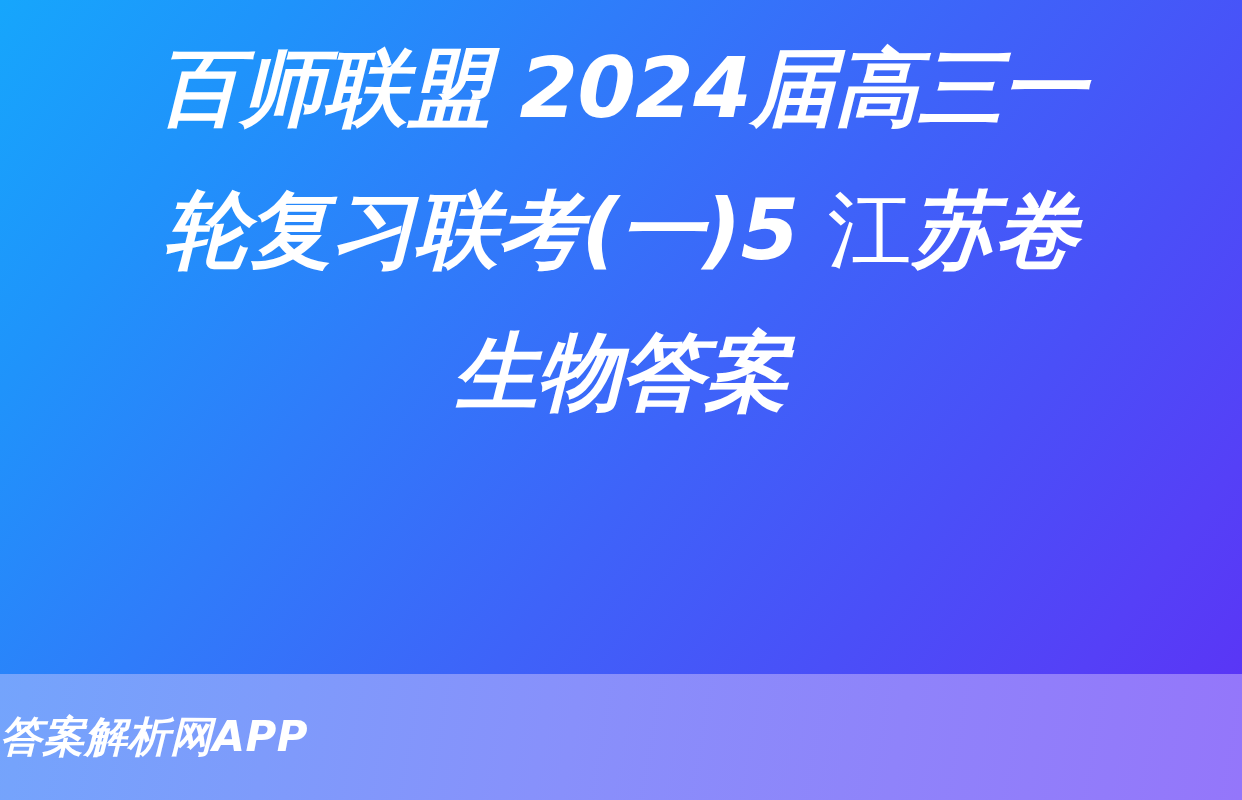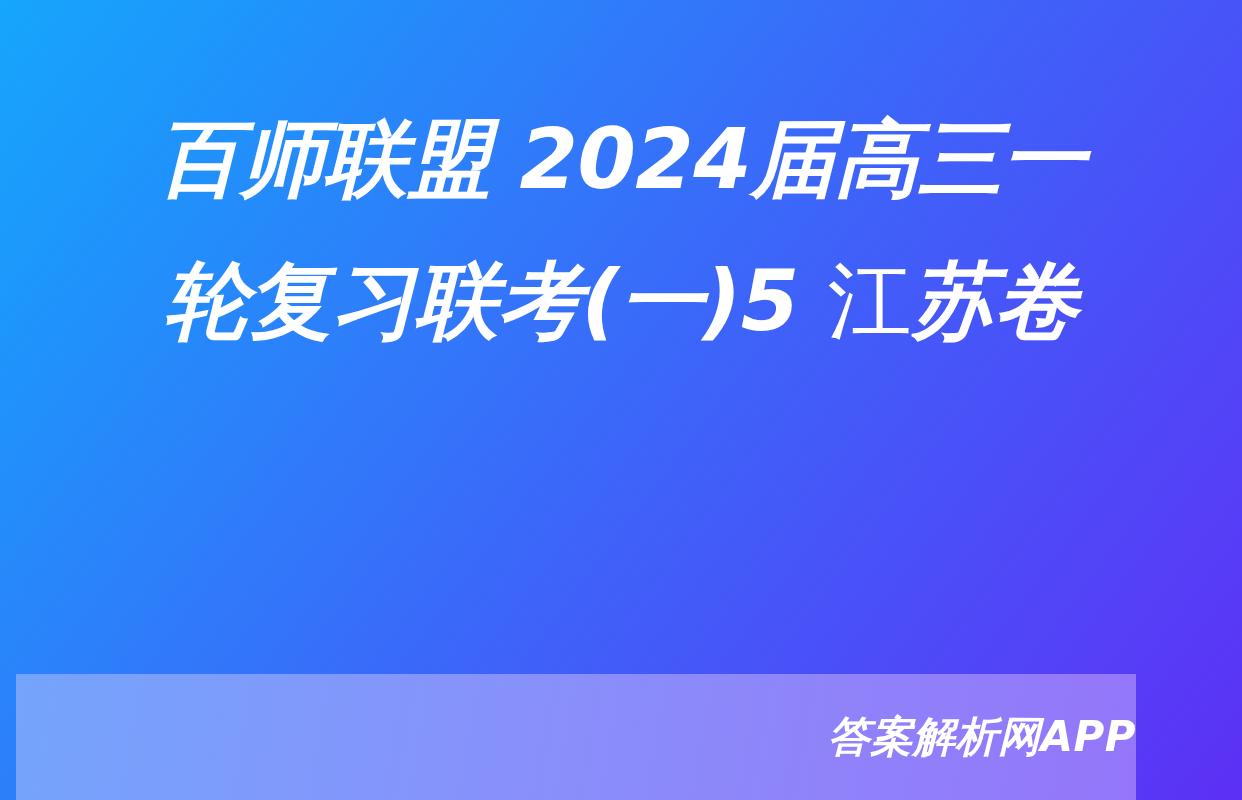--- a/index.html
+++ b/index.html
@@ -64,27 +64,27 @@
   
   .fallback-glyph {
     font-style: normal;
     font-weight: 400;
     font-family: "DejaVu Sans", sans-serif;
   }
 
   
   #app-banner {
     position: absolute;
-    left: 16px;
+    left: 0;
     top: 674px;
-    width: 1120px;
+    width: 1242px;
     height: 126px;
     display: flex;
     align-items: center;
-    justify-content: flex-end;
+    justify-content: flex-start;
     
     background: linear-gradient(100deg,
                 #74a4fc 0%,
                 #7e9bfb 22%,
                 #8890fb 46%,
                 #8f83fa 72%,
                 #9476fa 100%);
   }
 
   #app-banner-text {
@@ -102,20 +102,21 @@
 <body>
 
 <div id="cover-card">
 
   <div id="title-block">
 
     <span class="title-line">百师联盟 2024届高三一</span>
 
     <span class="title-line"><span>轮复习联考(一)5 </span><span class="fallback-glyph">江</span><span>苏卷</span></span>
 
+    <span class="title-line">生物答案</span>
 
   </div>
 
   <div id="app-banner">
     <span id="app-banner-text">答案解析网APP</span>
   </div>
 
 </div>
 
 </body></html>

